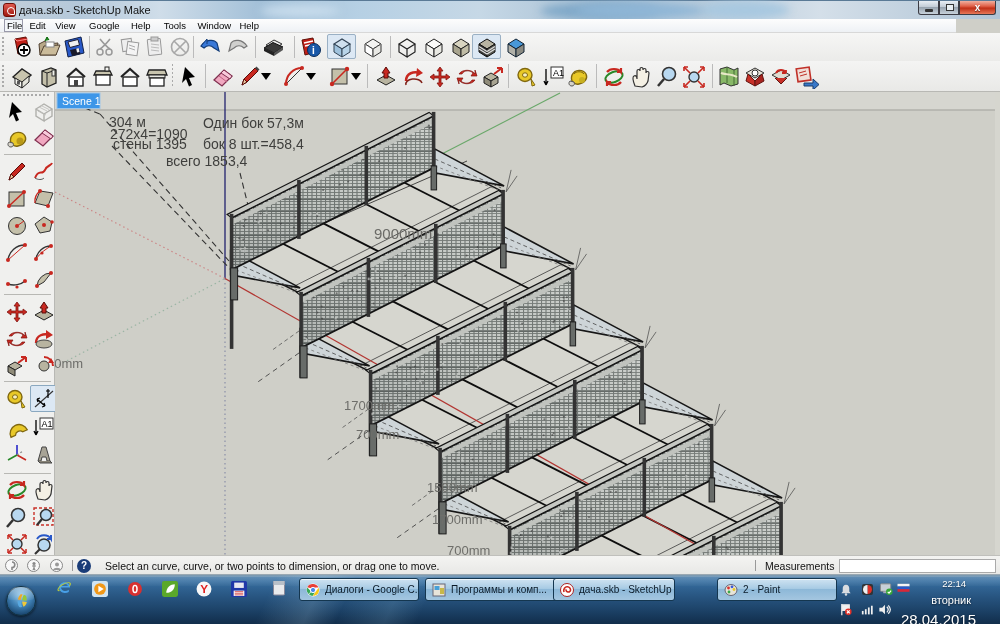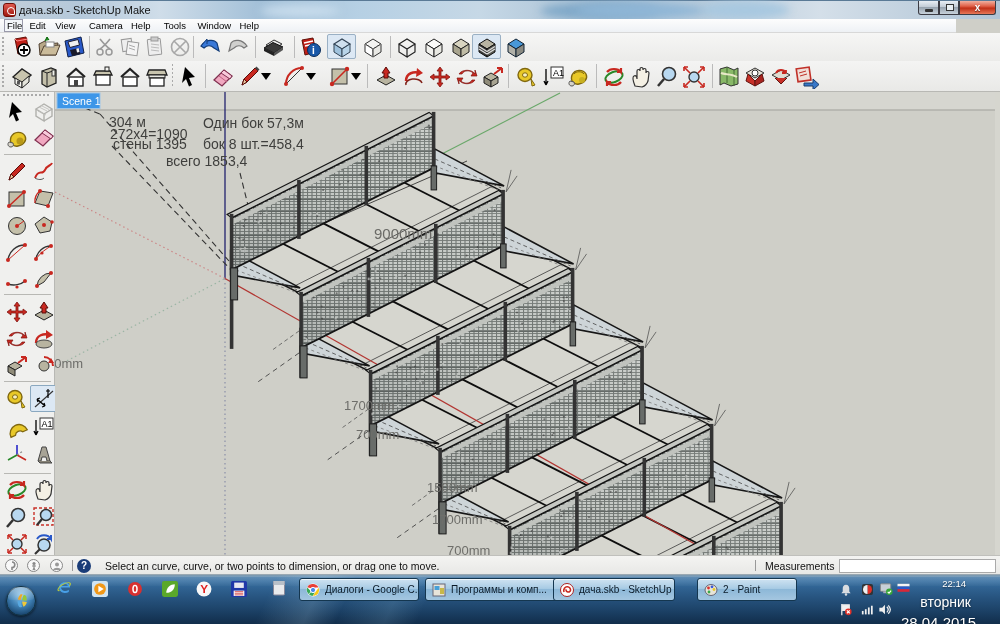--- a/index.html
+++ b/index.html
@@ -69,21 +69,21 @@
         <div class="wb cls">
           <div class="g">x</div>
         </div>
       </div>
 </div>
     <div id="menubar">
       <b class="fbox"></b>
       <span style="left:7px">File</span>
       <span style="left:29.4px">Edit</span>
       <span style="left:55.2px">View</span>
-      <span style="left:89px">Camera</span>
+      <span style="left:89px">Google</span>
       <span style="left:131px">Help</span>
       <span style="left:163.8px">Tools</span>
       <span style="left:197.4px">Window</span>
       <span style="left:239.4px">Help</span>
     </div>
     <div id="tb1">
       <div class="dots"></div>
       <svg class="icon" style="left:11px;top:3px" width="22" height="22" viewBox="0 0 22 22">
         <path d="M4 3 L15 1 L18 15 L7 18 Z" fill="#c02018" stroke="#601008"></path>
         <path d="M4 3 L6 5 L17 3" fill="none" stroke="#f88"></path>
@@ -1023,21 +1023,21 @@
         </svg>
         <span>Программы и комп...</span>
       </div>
       <div class="tbtn" style="left:553px;width:122px">
         <svg class="ti" width="14" height="14" viewBox="0 0 14 14">
           <circle cx="7" cy="7" r="6.5" fill="#fff" stroke="#a22"></circle>
           <path d="M4 9 C3 6 5 3.5 7.5 3.8 C9.5 4 10.8 5.5 10.5 7.3 C10.2 9 8.5 9.3 7.3 8.8 C6.2 8.4 5.8 7.2 6.3 6.3" stroke="#c82820" stroke-width="1.6" fill="none"></path>
         </svg>
         <span>дача.skb - SketchUp ...</span>
       </div>
-      <div class="tbtn" style="left:697px;width:100px">
+      <div class="tbtn" style="left:717px;width:120px">
         <svg class="ti" width="14" height="14" viewBox="0 0 14 14">
           <ellipse cx="7" cy="7" rx="6" ry="5.5" fill="#e8e4d8" stroke="#667"></ellipse>
           <circle cx="4.5" cy="5" r="1.4" fill="#d83030"></circle>
           <circle cx="8" cy="3.8" r="1.4" fill="#3858d8"></circle>
           <circle cx="10" cy="6.5" r="1.4" fill="#e8c828"></circle>
           <circle cx="5" cy="9" r="1.4" fill="#38a848"></circle>
         </svg>
         <span>2 - Paint</span>
       </div>
       <svg class="tray" style="position:absolute;left:839px;top:8px" width="14" height="14" viewBox="0 0 15 15">
@@ -1070,16 +1070,16 @@
         <rect x="4.5" y="6" width="2" height="6" fill="#f0f0f0"></rect>
         <rect x="8" y="4" width="2" height="8" fill="#f0f0f0"></rect>
         <rect x="11.5" y="2" width="2" height="10" fill="#f0f0f0"></rect>
       </svg>
       <svg class="tray" style="position:absolute;left:877px;top:28px" width="15" height="14" viewBox="0 0 15 15">
         <path d="M2 5 L5 5 L8 2 L8 12 L5 9 L2 9 Z" fill="#f0f0f0"></path>
         <path d="M10 4 C12 6 12 8 10 10 M11.5 2.5 C14.5 5.5 14.5 8.5 11.5 11.5" stroke="#f0f0f0" stroke-width="1.3" fill="none"></path>
       </svg>
       <div id="clock">
         <div style="font-size:9.5px;margin:2px 7px 6px 0">22:14</div>
-        <div style="font-size:14px;margin:0 2px 6px 0">вторник</div>
+        <div style="font-size:11px;margin:0 2px 6px 0">вторник</div>
         <div style="font-size:15px;margin-right:-3px">28.04.2015</div>
       </div>
     </div>
   </div>
 </body></html>

